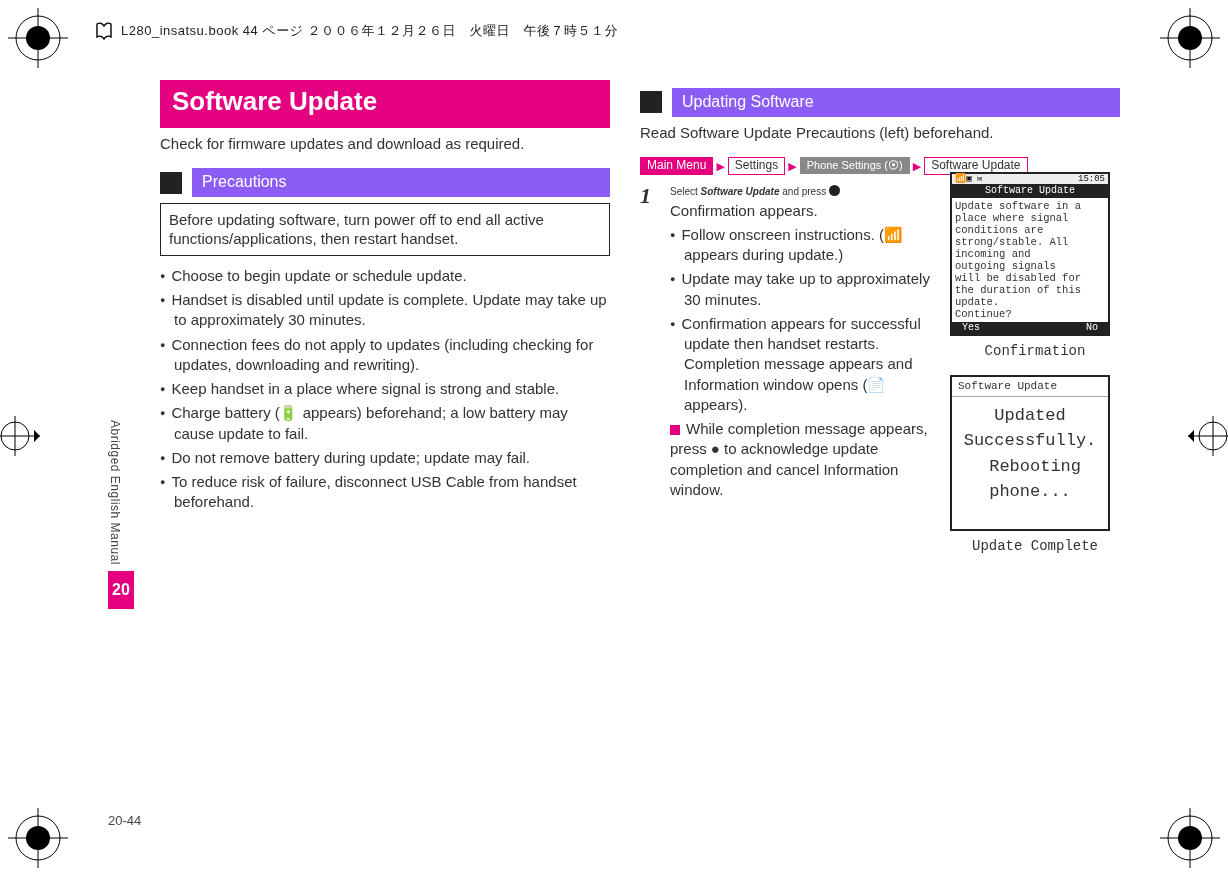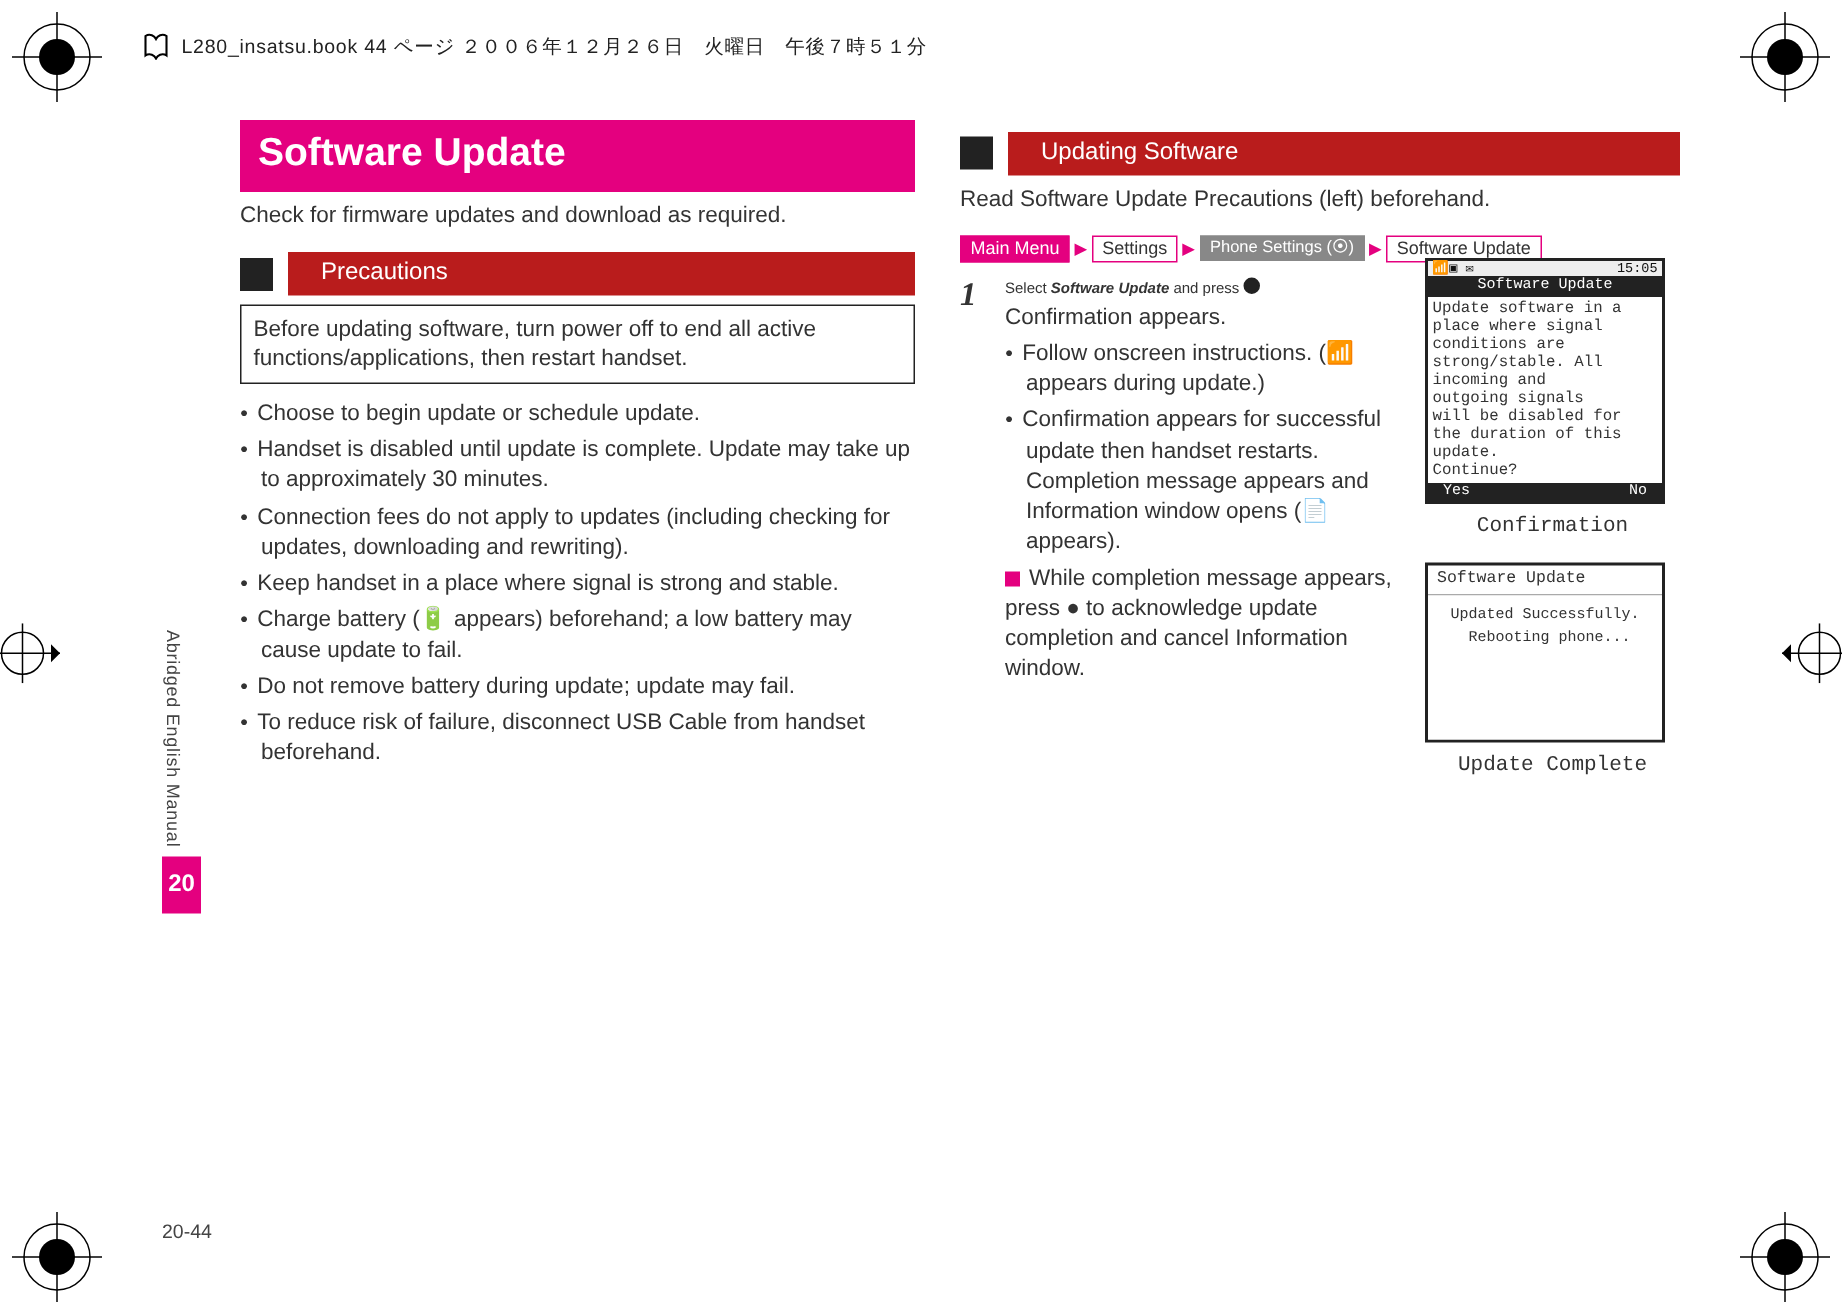--- a/index.html
+++ b/index.html
@@ -88,21 +88,21 @@
     width:100%;
     font-style: normal;
   }
   .sub-desc { margin:6px 0 14px; }
   .section-head {
     display:flex; align-items:center; gap:10px;
     margin: 8px 0 6px;
   }
   .section-head .sq { width:22px; height:22px; background:#222; flex:none; }
   .section-head .bar {
-    flex:1; background:#b91c1c; color:#fff; font-size:16px; padding:3px 22px 4px;
+    flex:1; background:#8b5cf6; color:#fff; font-size:16px; padding:3px 10px 4px;
   }
   .box-instruction {
     border:1px solid #222;
     padding:6px 8px;
     font-size:15px;
     margin:6px 0 10px;
     line-height:1.3;
   }
   ul.bullets { list-style:none; padding:0; margin:0 0 4px; }
   ul.bullets li { padding-left:14px; text-indent:-14px; margin-bottom:4px; }
@@ -125,21 +125,21 @@
   
   .figs { position:absolute; right:0; top:40px; width:170px; font-size:12px; color:#333;}
   .phone-screen {
     border:2px solid #222; width:160px; margin-bottom:6px; background:#fff; font-family: 'Courier New', monospace; font-size:10.5px; line-height:1.15;
   }
   .phone-screen .titlebar { background:#222; color:#fff; text-align:center; padding:1px 2px; font-family: 'Courier New', monospace; font-size:10px;}
   .phone-screen .status   { background:#eee; color:#111; padding:0 3px; font-size:9px; display:flex; justify-content:space-between;}
   .phone-screen .bodytext { padding:2px 3px; min-height:92px; white-space:pre-wrap;}
   .phone-screen .softkeys { display:flex; justify-content:space-between; background:#222; color:#fff; font-size:10px; padding:0 10px;}
   .fig-caption { text-align:center; font-size:14px; font-family:Liberation Mono, monospace; margin-bottom:14px;}
-  .phone-screen.plain .bodytext2 { padding:6px 6px 24px; font-size:10px; line-height:1.5; background:#fff; min-height:96px; }
+  .phone-screen.plain .bodytext2 { padding:6px 6px 24px; font-size:17px; line-height:1.5; background:#fff; min-height:96px; }
   .phone-screen.plain .topbar { padding:3px 6px; border-bottom:1px solid #aaa; font-size:11px;}
 </style>
 </head>
 <body>
 
 <div class="corner-mark tl">
   <svg viewBox="0 0 60 60">
       <circle cx="30" cy="30" r="22" fill="none" stroke="#000" stroke-width="1"></circle>
       <circle cx="30" cy="30" r="12" fill="#000"></circle>
       <line x1="30" y1="0" x2="30" y2="60" stroke="#000"></line>
@@ -245,20 +245,21 @@
 
     <div class="step-row" style="max-width:290px;">
       <div class="step-num">1</div>
       <div class="step-body">
         <div class="step-title">
           <span>Select </span><em>Software Update</em><span> and press </span><span class="circle-dot"></span>
         </div>
         <div class="step-sub">Confirmation appears.</div>
         <ul class="bullets">
           <li>Follow onscreen instructions. (📶 appears during update.)</li>
+          <li>Update may take up to approximately 30 minutes.</li>
           <li>Confirmation appears for successful update then handset restarts. Completion message appears and Information window opens (📄 appears).</li>
         </ul>
         <div style="font-size:15px; padding-left:0;">
           <span class="red-sq"></span><span>While completion message appears, press ● to acknowledge update completion and cancel Information window.</span>
         </div>
       </div>
     </div>
 
     <div class="figs" style="top:92px;">
       <div class="phone-screen">

